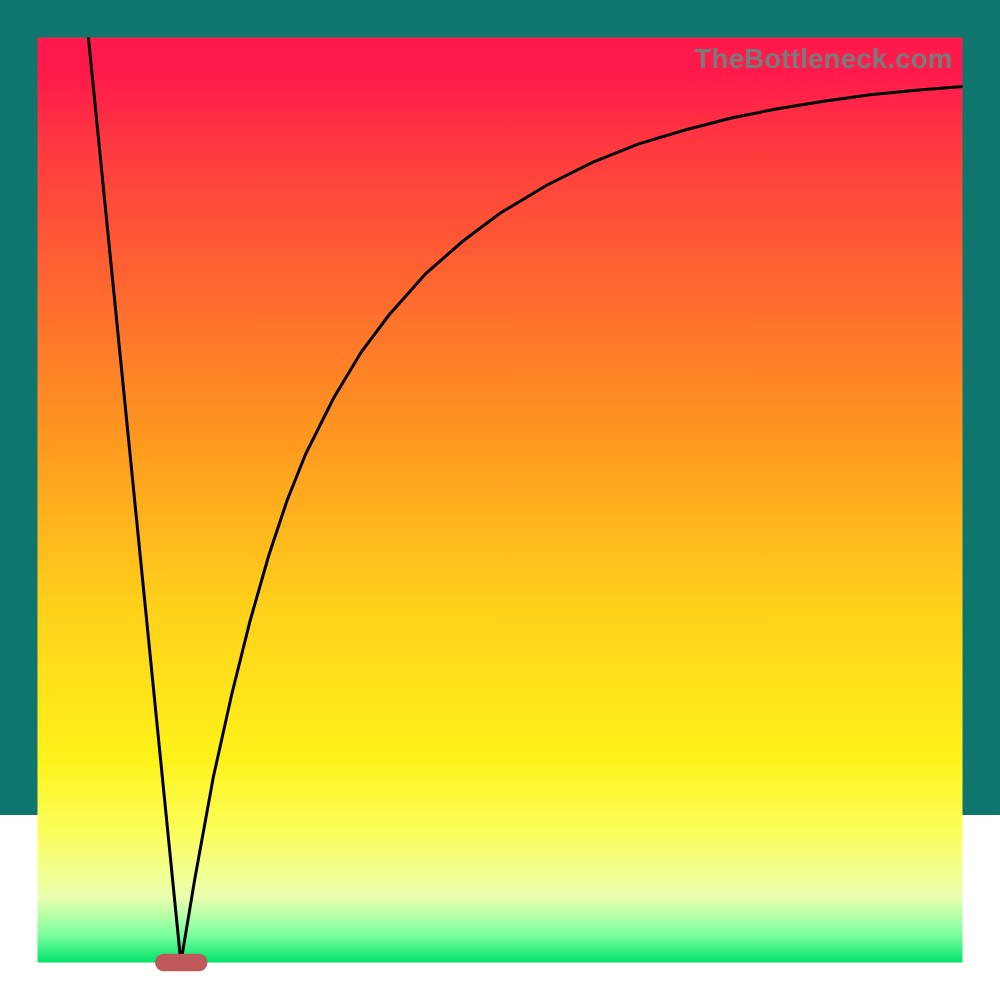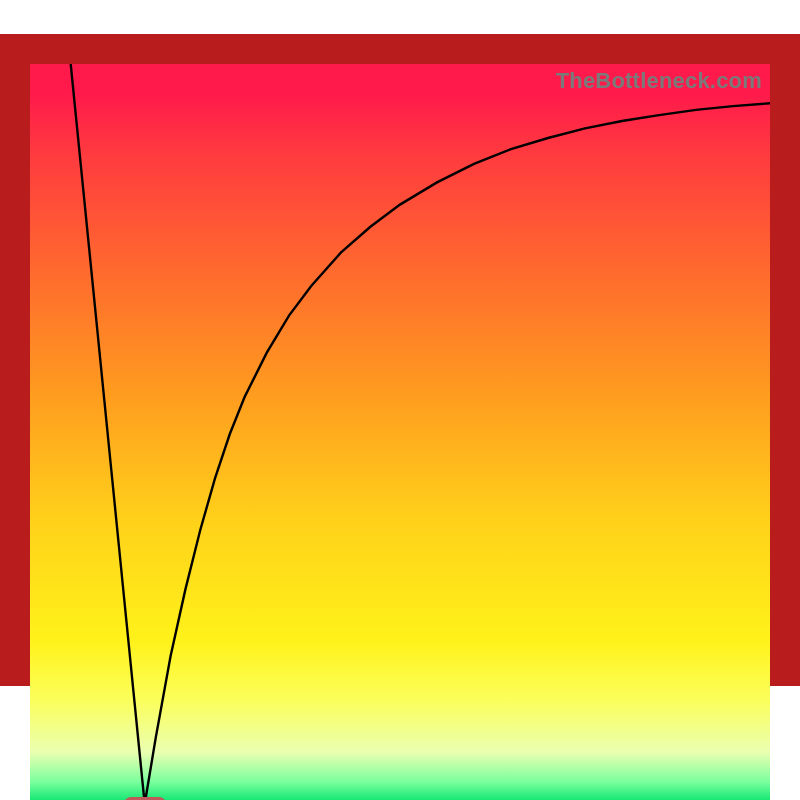--- a/index.html
+++ b/index.html
@@ -1,22 +1,21 @@
 <!DOCTYPE html>
 <html><head>
 <meta charset="utf-8">
 <style>
   * { margin: 0; padding: 0; box-sizing: border-box; }
   html, body { width: 800px; height: 800px; overflow: hidden; }
   .frame {
     width: 800px;
     height: 652px;
-    background: #b91c1c;
+    background: #0f766e;
     position: relative;
-    margin-top: 34px;
   }
   .plot {
     position: absolute;
     left: 30px;
     top: 30px;
     width: 740px;
     height: 740px;
     background: linear-gradient(to bottom,
       #ff1a4b 0%,
       #ff1a4b 4%,

